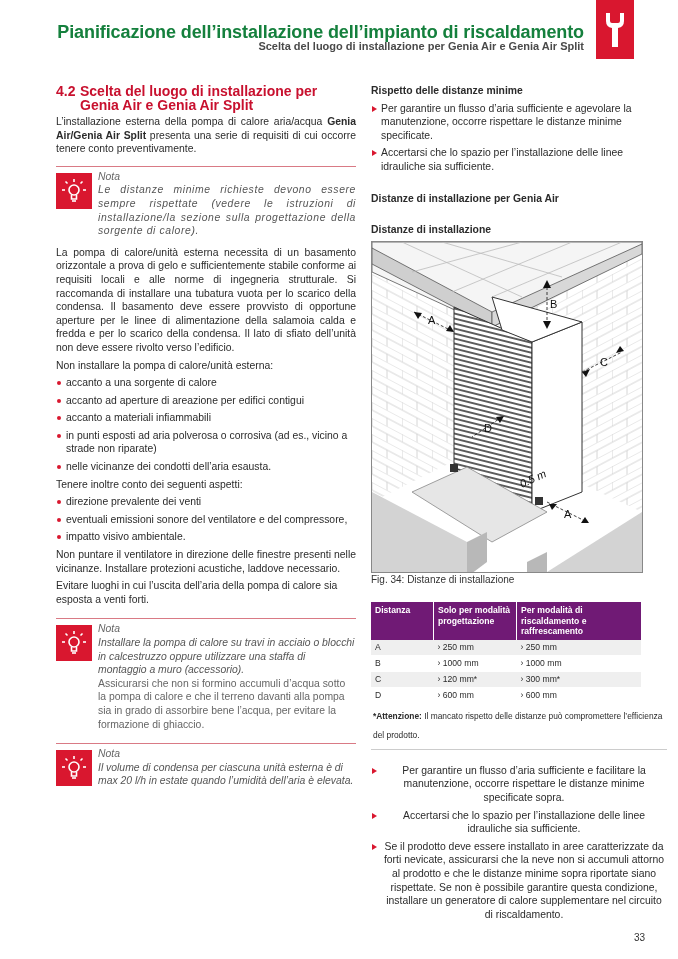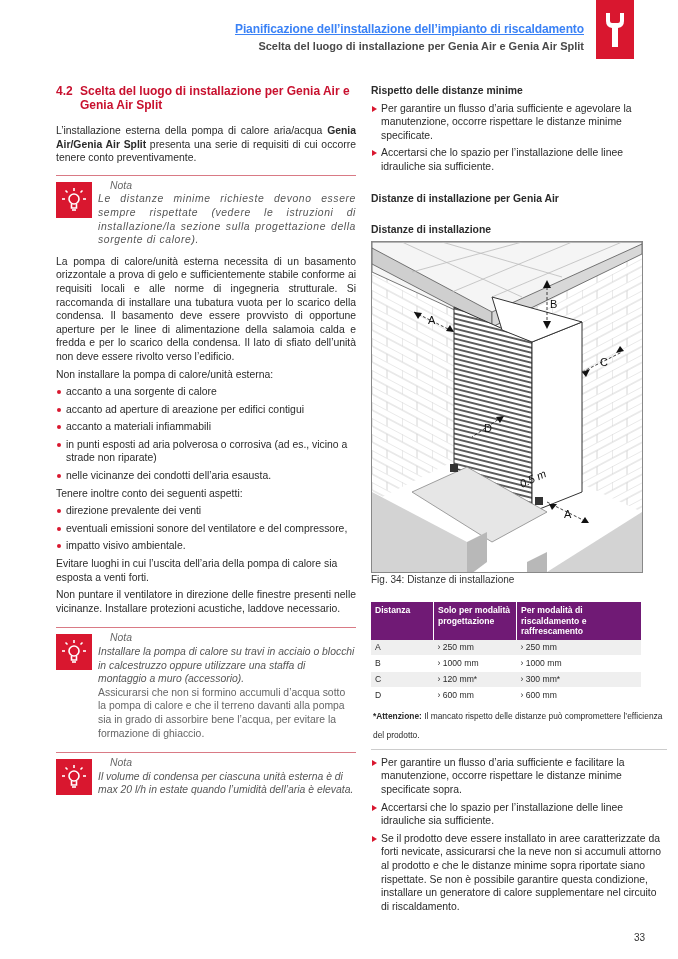--- a/index.html
+++ b/index.html
@@ -1,35 +1,35 @@
 <!DOCTYPE html>
 <html><head>
 <meta charset="utf-8">
 <style>
   html, body { margin:0; padding:0; background:#ffffff; }
   body { width:678px; height:959px; position:relative; overflow:hidden;
          font-family:"Liberation Sans", sans-serif; color:#2b2b2b; }
-  .hdr-title { position:absolute; right:94px; top:22px; font-size:12px; font-weight:bold; color:#3b82f6; white-space:nowrap; letter-spacing:-0.1px;text-decoration:underline; }
+  .hdr-title { position:absolute; right:94px; top:22px; font-size:18px; font-weight:bold; color:#15803d; white-space:nowrap; letter-spacing:-0.1px; }
   .hdr-sub { position:absolute; right:94px; top:40px; font-size:11px; font-weight:bold; color:#4a4a4a; white-space:nowrap; }
   .hdr-tab { position:absolute; left:596px; top:0; width:38px; height:59px; background:#d9172f; }
   .hdr-tab svg { position:absolute; left:7px; top:12px; }
 
   .col-left { position:absolute; left:56px; top:84px; width:300px; font-size:10.4px; line-height:13.6px; }
   .col-right { position:absolute; left:371px; top:84px; width:296px; font-size:10.4px; line-height:13.6px; }
 
-  .sec-head { display:flex; color:#c8102e; font-weight:bold; font-size:12px; line-height:14px; margin-bottom:12px; }
+  .sec-head { display:flex; color:#c8102e; font-weight:bold; font-size:14px; line-height:14px; margin-bottom:3px; }
   .sec-num { width:24px; flex:none; }
   p { margin:0 0 4px 0; text-align:justify; }
   b { font-weight:bold; }
 
   .note { border-top:1px solid #d97a85; padding-top:3px; margin:9px 0 8px 0; display:flex; }
   .note-icon { width:36px; height:36px; background:#d9172f; flex:none; margin-top:3px; margin-right:6px; position:relative; }
   .note-icon svg { position:absolute; left:3px; top:3px; }
   .note-body { flex:1; font-style:italic; color:#555; }
-  .note-label { font-style:italic; color:#666;margin-left:12px; }
+  .note-label { font-style:italic; color:#666; }
   .note-text { text-align:justify; }
   .note-plain { font-style:normal; color:#666; }
 
   ul.dots { list-style:none; margin:0 0 4px 0; padding:0; }
   ul.dots li { position:relative; padding-left:10px; margin-bottom:4px; }
   ul.dots li::before { content:""; position:absolute; left:1px; top:5px; width:4px; height:4px; border-radius:2px; background:#d9172f; }
 
   ul.tri { list-style:none; margin:0 0 4px 0; padding:0; }
   ul.tri li { position:relative; padding-left:10px; margin-bottom:4px; }
   ul.tri li::before { content:""; position:absolute; left:1px; top:4px; border-left:5px solid #d9172f; border-top:3px solid transparent; border-bottom:3px solid transparent; }
@@ -95,22 +95,22 @@
     <li>accanto a materiali infiammabili</li>
     <li>in punti esposti ad aria polverosa o corrosiva (ad es., vicino a strade non riparate)</li>
     <li>nelle vicinanze dei condotti dell’aria esausta.</li>
   </ul>
   <p>Tenere inoltre conto dei seguenti aspetti:</p>
   <ul class="dots">
     <li>direzione prevalente dei venti</li>
     <li>eventuali emissioni sonore del ventilatore e del compressore,</li>
     <li>impatto visivo ambientale.</li>
   </ul>
+  <p>Non puntare il ventilatore in direzione delle finestre presenti nelle vicinanze. Installare protezioni acustiche, laddove necessario.</p>
   <p style="text-align:left;">Evitare luoghi in cui l’uscita dell’aria della pompa di calore sia esposta a venti forti.</p>
-  <p>Non puntare il ventilatore in direzione delle finestre presenti nelle vicinanze. Installare protezioni acustiche, laddove necessario.</p>
 
   <div class="note" style="margin-top:12px;">
     <div class="note-icon">
       <svg width="30" height="30" viewBox="0 0 30 30">
           <g stroke="#fff" stroke-width="1.6" fill="none">
             <circle cx="15" cy="14" r="5"></circle>
             <path d="M12.5 19 L12.5 23 L17.5 23 L17.5 19"></path>
             <line x1="13" y1="25" x2="17" y2="25"></line>
             <line x1="15" y1="3" x2="15" y2="6"></line>
             <line x1="6" y1="14" x2="3" y2="14"></line>
@@ -258,20 +258,20 @@
       </tr>
       <tr>
         <td>D</td>
         <td>› 600 mm</td>
         <td>› 600 mm</td>
       </tr>
     </tbody>
   </table>
   <div class="tfoot"><b>*Attenzione:</b><span> Il mancato rispetto delle distanze può compromettere l’efficienza del prodotto.</span></div>
 
-  <ul class="tri" style="margin-top:6px;">
+  <ul class="tri" style="margin-top:14px;text-align:center;">
     <li>Per garantire un flusso d’aria sufficiente e facilitare la manutenzione, occorre rispettare le distanze minime specificate sopra.</li>
     <li>Accertarsi che lo spazio per l’installazione delle linee idrauliche sia sufficiente.</li>
     <li>Se il prodotto deve essere installato in aree caratterizzate da forti nevicate, assicurarsi che la neve non si accumuli attorno al prodotto e che le distanze minime sopra riportate siano rispettate. Se non è possibile garantire questa condizione, installare un generatore di calore supplementare nel circuito di riscaldamento.</li>
   </ul>
 </div>
 
 <div class="page-num">33</div>
 
 </body></html>

